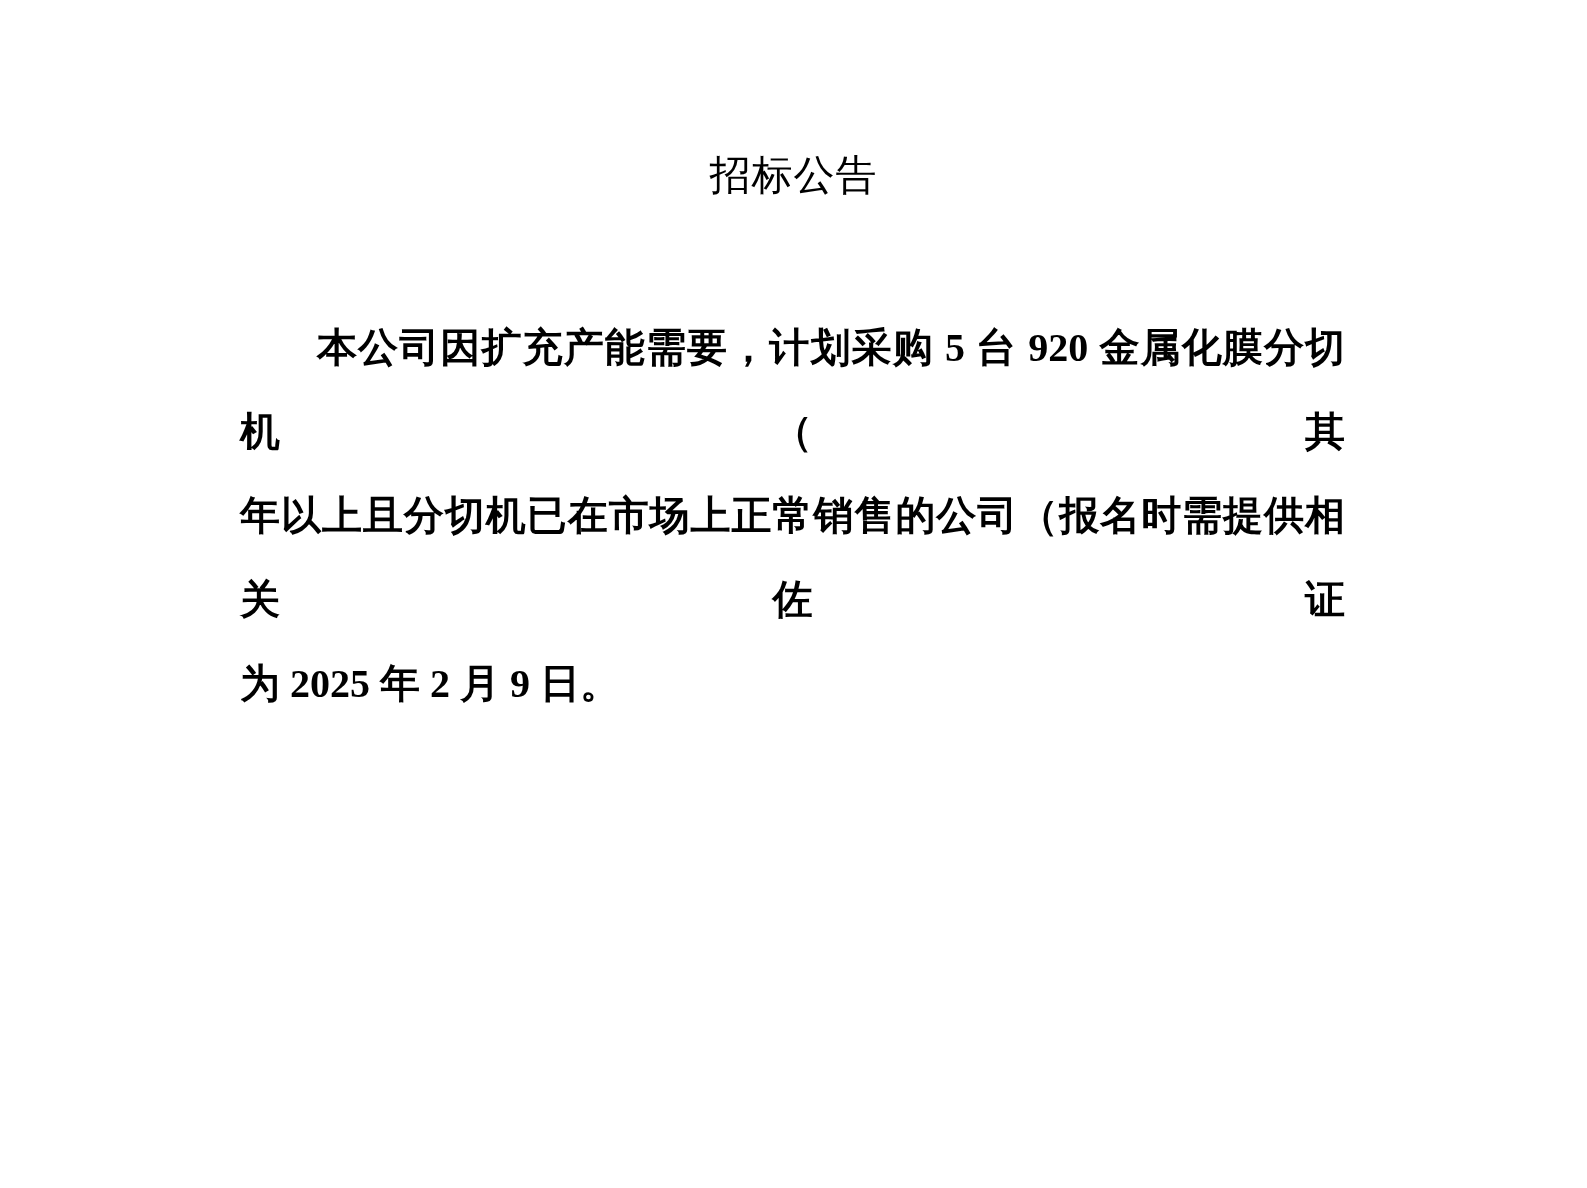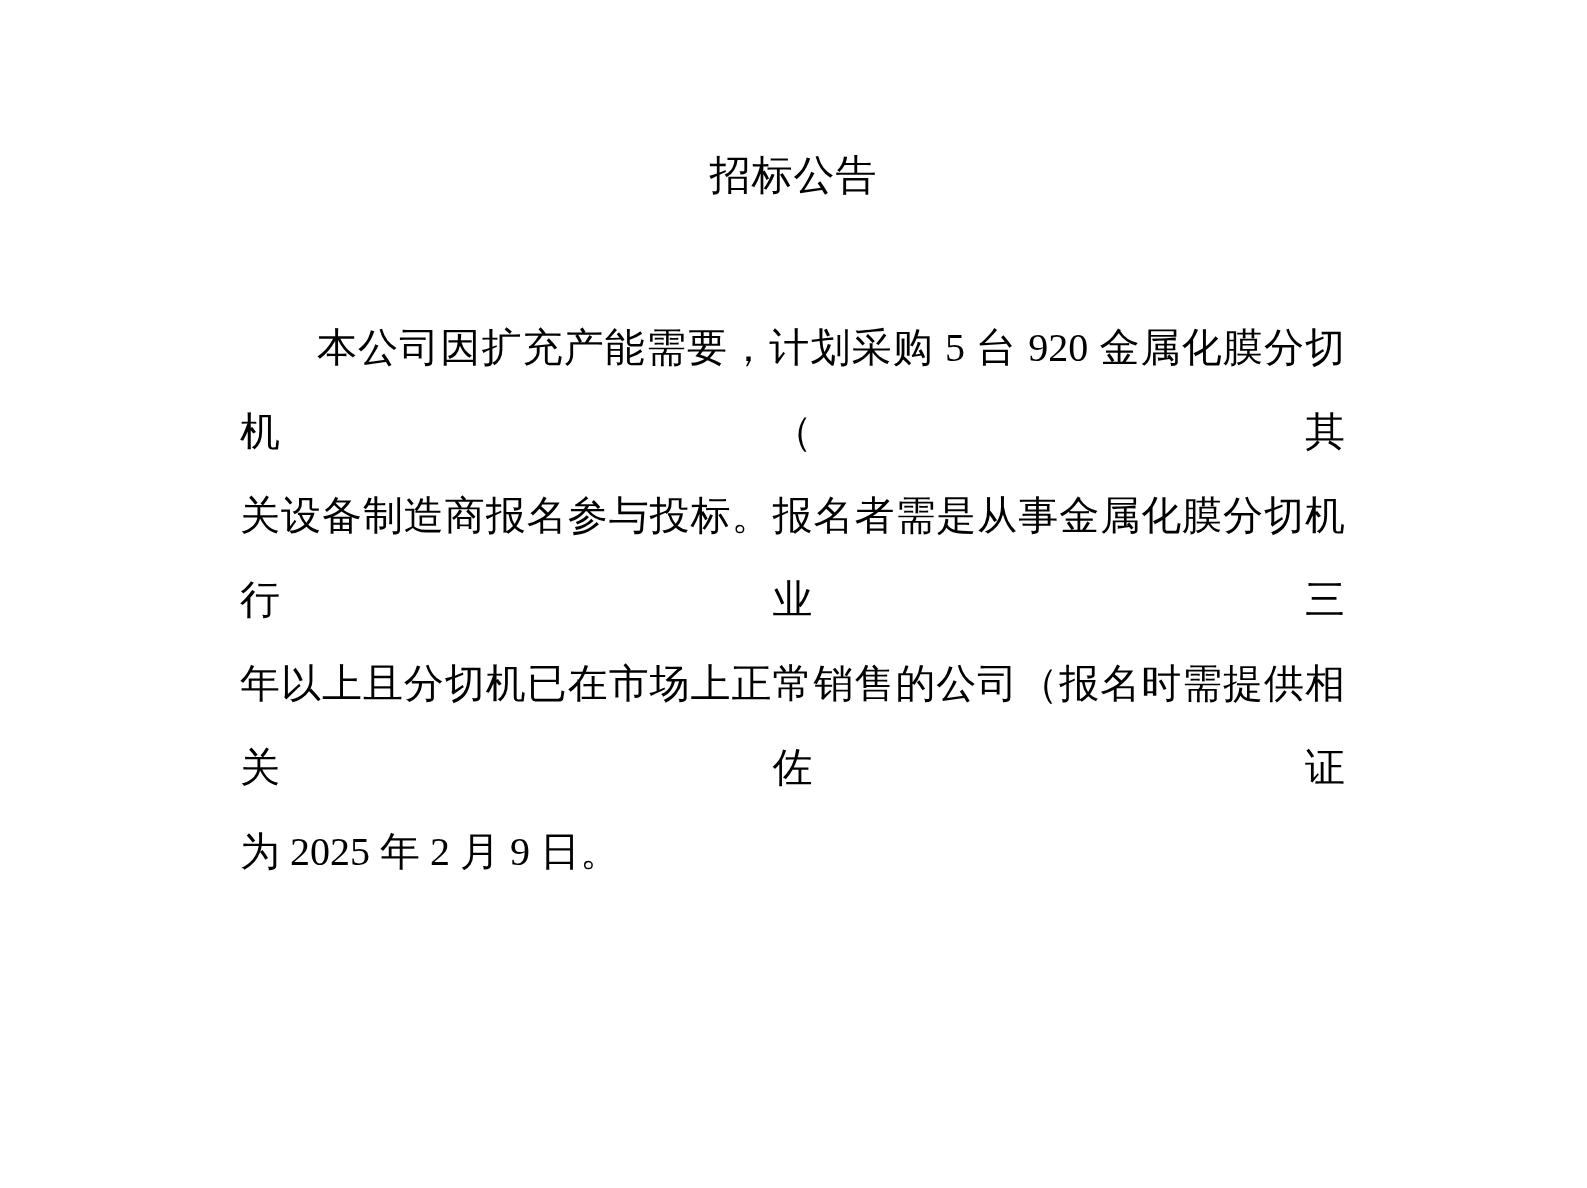--- a/index.html
+++ b/index.html
@@ -33,20 +33,21 @@
     top: 306px;
     left: 240px;
     width: 1105px;
     font-family: "Liberation Serif", serif;
     font-size: 40px;
     color: #000000;
   }
   .line {
     line-height: 84px;
     white-space: normal;
+    font-weight: bold;
   }
   .just {
     text-align: justify;
     text-align-last: justify;
   }
   .indent {
     text-indent: 77px;
   }
   .left {
     text-align: left;
@@ -57,21 +58,20 @@
 
 <div class="page">
 
   <div class="doc-title">招标公告</div>
 
   <div class="doc-body">
 
     <div class="line just indent">本公司因扩充产能需要，计划采购 5 台 920 金属化膜分切机（其</div>
 
 
-    <div class="line just">关设备制造商报名参与投标。报名者需是从事金属化膜分切机行业三</div>
 
     <div class="line just">年以上且分切机已在市场上正常销售的公司（报名时需提供相关佐证</div>
 
 
     <div class="line left">为 2025 年 2 月 9 日。</div>
 
   </div>
 
 </div>
 

